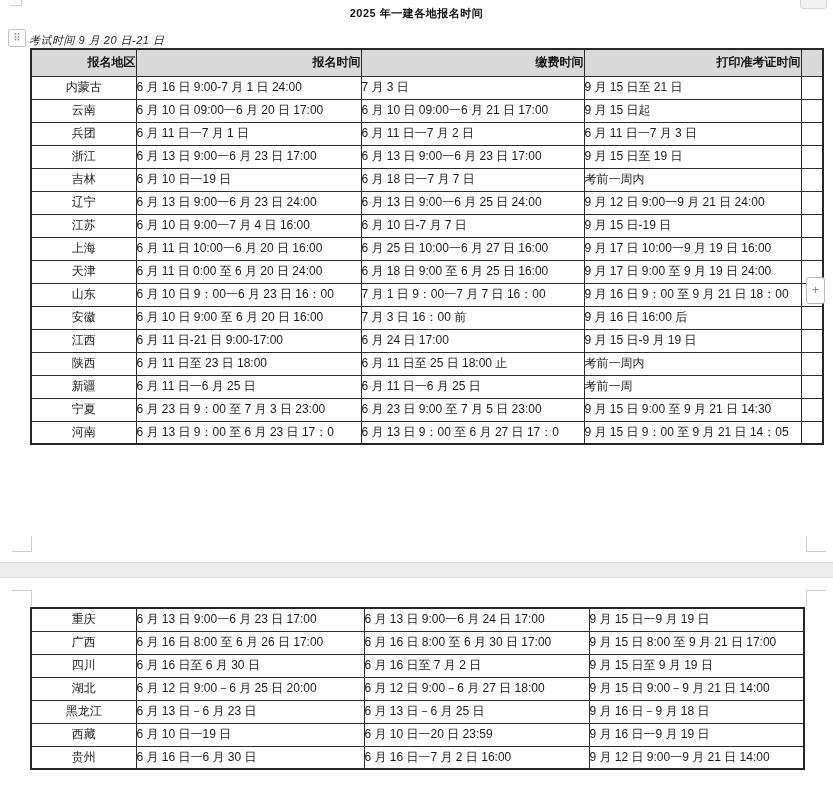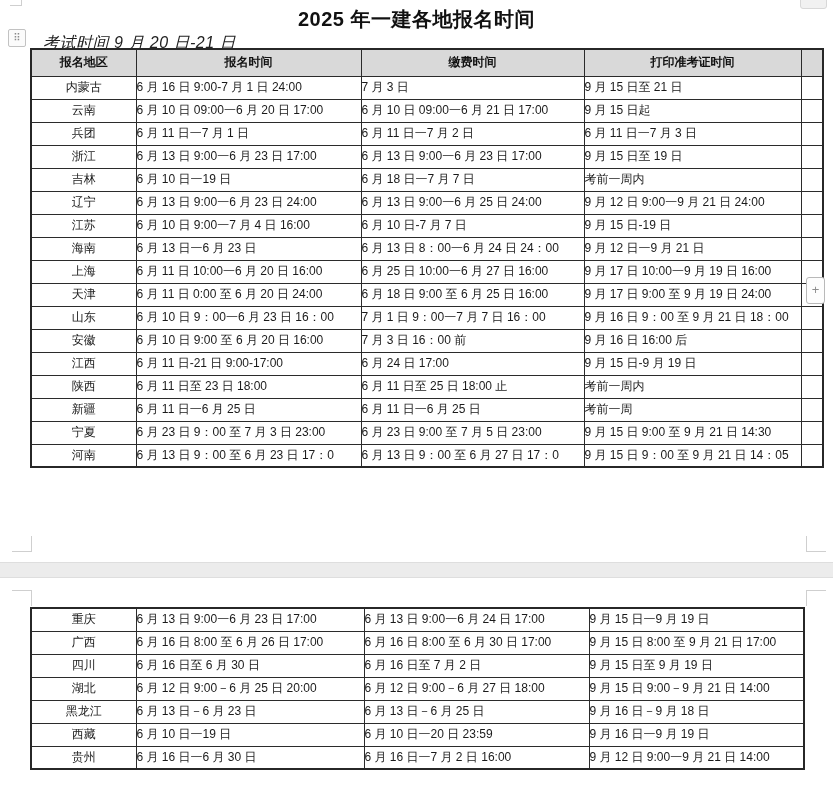--- a/index.html
+++ b/index.html
@@ -3,41 +3,41 @@
 <meta charset="utf-8">
 <style>
   html,body{margin:0;padding:0;}
   body{
     width:833px;height:800px;position:relative;overflow:hidden;
     background:#ffffff;color:#1a1a1a;
     font-family:"Liberation Sans","DejaVu Sans",sans-serif;
   }
   .doc-title{
     position:absolute;top:6px;left:0;width:833px;text-align:center;
-    font-size:20px;font-weight:bold;letter-spacing:.5px;color:#111;
+    font-size:11px;font-weight:bold;letter-spacing:.5px;color:#111;
   }
   .drag-handle{
     position:absolute;left:8px;top:29px;width:16px;height:16px;
     border:1px solid #c2c2c2;border-radius:2px;background:#fbfbfb;
     color:#8a8a8a;font-size:10px;line-height:15px;text-align:center;cursor:move;
   }
   .exam-note{
-    position:absolute;left:43px;top:33px;font-size:16px;font-style:italic;
+    position:absolute;left:29px;top:33px;font-size:11px;font-style:italic;
     color:#222;letter-spacing:.5px;white-space:nowrap;
   }
   table.reg{position:absolute;border-collapse:collapse;table-layout:fixed;background:#fff;}
   table.t1{left:30px;top:48px;width:792px;border:2px solid #272727;}
   table.t2{left:30px;top:607px;width:773px;border:2px solid #272727;}
   table.reg th,table.reg td{
     border:1.5px solid #2b2b2b;overflow:hidden;white-space:nowrap;
     font-size:12px;vertical-align:middle;padding:0;
   }
   table.reg tr{height:23px;}
   table.reg tr.header-row{height:27px;}
-  th{background:#d9d9d9;font-weight:bold;font-size:12.5px;text-align:center;color:#111;}
+  th{background:#d9d9d9;font-weight:bold;font-size:12.5px;text-align:right;color:#111;}
   td.cell-region{text-align:center;}
   td.cell-time{text-align:left;padding-left:9px;}
   td.cell-sliver,th.th-sliver{border-right:1.5px solid #555;}
   .page-separator{
     position:absolute;left:0;top:562px;width:833px;height:14px;
     background:#ececec;border-top:1px solid #dedede;border-bottom:1px solid #dedede;
   }
   .add-row-btn{
     position:absolute;left:806px;top:277px;width:17px;height:25px;
     border:1px solid #b9b9b9;border-radius:3px;background:#fdfdfd;
@@ -130,27 +130,20 @@
         <td class="cell-sliver"></td>
       </tr>
       <tr>
         <td class="cell-region">江苏</td>
         <td class="cell-time">6 月 10 日 9:00一7 月 4 日 16:00</td>
         <td class="cell-time">6 月 10 日-7 月 7 日</td>
         <td class="cell-time">9 月 15 日-19 日</td>
         <td class="cell-sliver"></td>
       </tr>
       <tr>
-        <td class="cell-region">海南</td>
-        <td class="cell-time">6 月 13 日一6 月 23 日</td>
-        <td class="cell-time">6 月 13 日 8：00一6 月 24 日 24：00</td>
-        <td class="cell-time">9 月 12 日一9 月 21 日</td>
-        <td class="cell-sliver"></td>
-      </tr>
-      <tr>
         <td class="cell-region">上海</td>
         <td class="cell-time">6 月 11 日 10:00一6 月 20 日 16:00</td>
         <td class="cell-time">6 月 25 日 10:00一6 月 27 日 16:00</td>
         <td class="cell-time">9 月 17 日 10:00一9 月 19 日 16:00</td>
         <td class="cell-sliver"></td>
       </tr>
       <tr>
         <td class="cell-region">天津</td>
         <td class="cell-time">6 月 11 日 0:00 至 6 月 20 日 24:00</td>
         <td class="cell-time">6 月 18 日 9:00 至 6 月 25 日 16:00</td>

